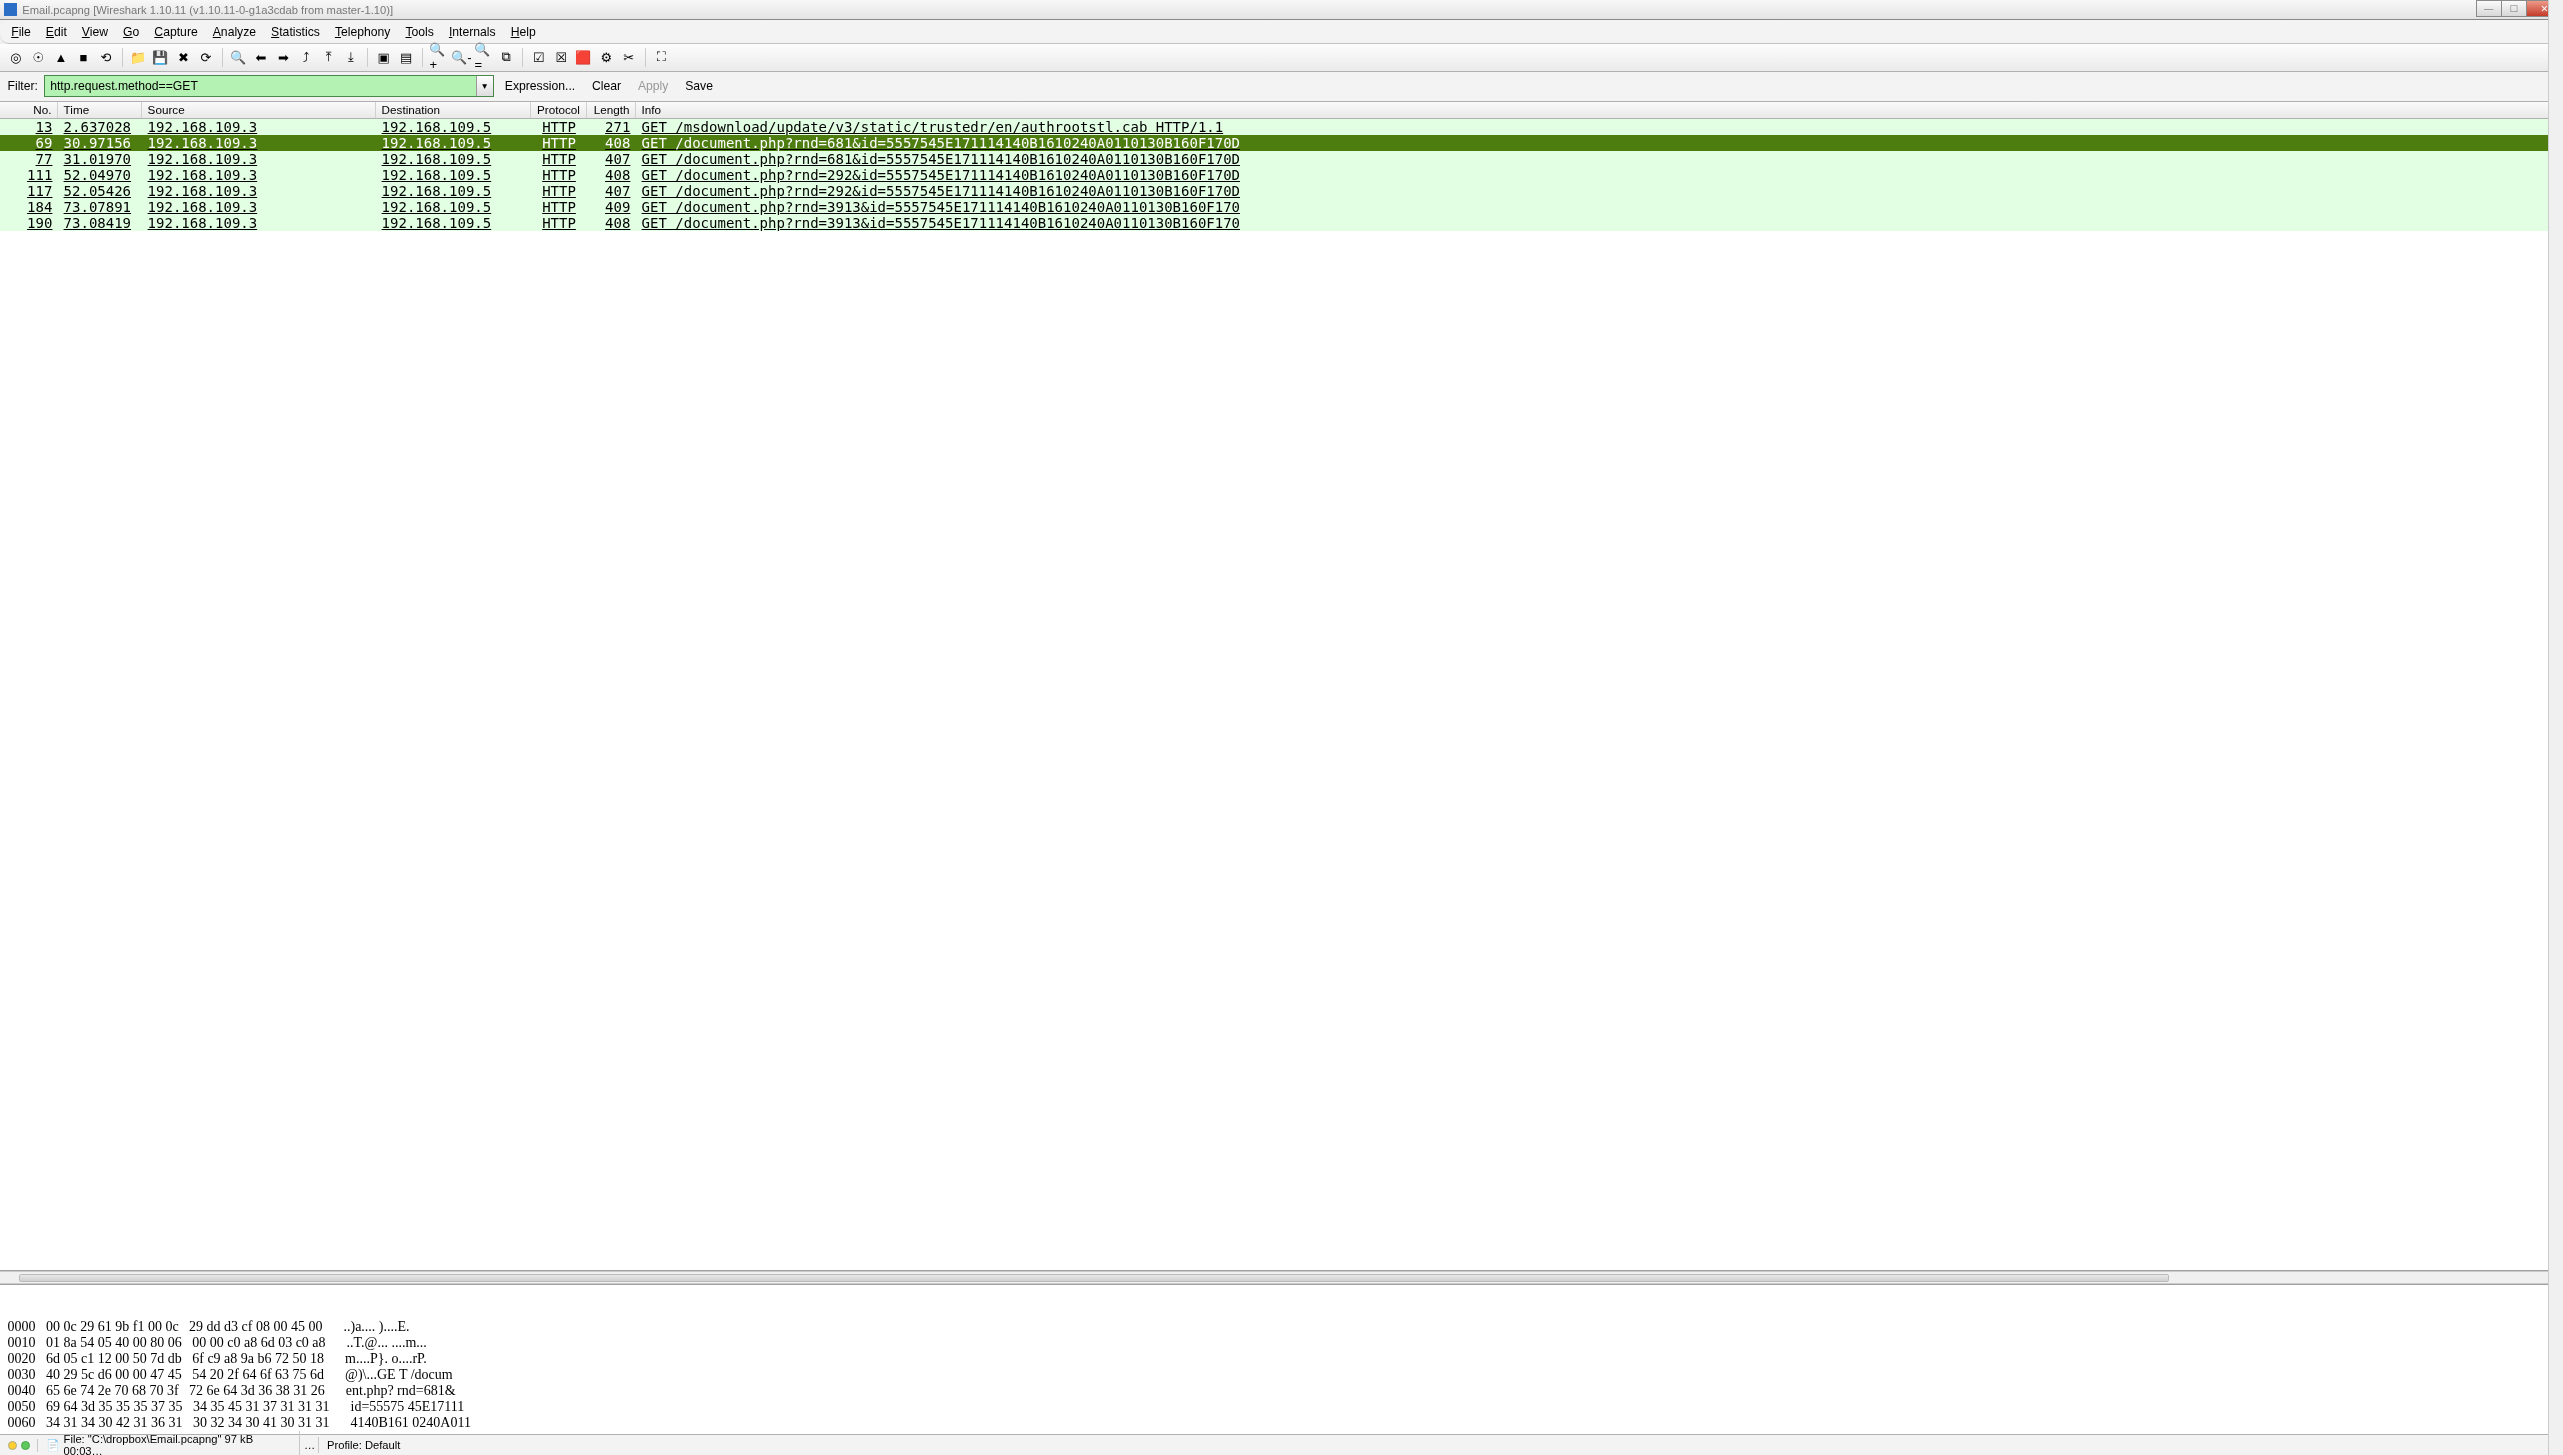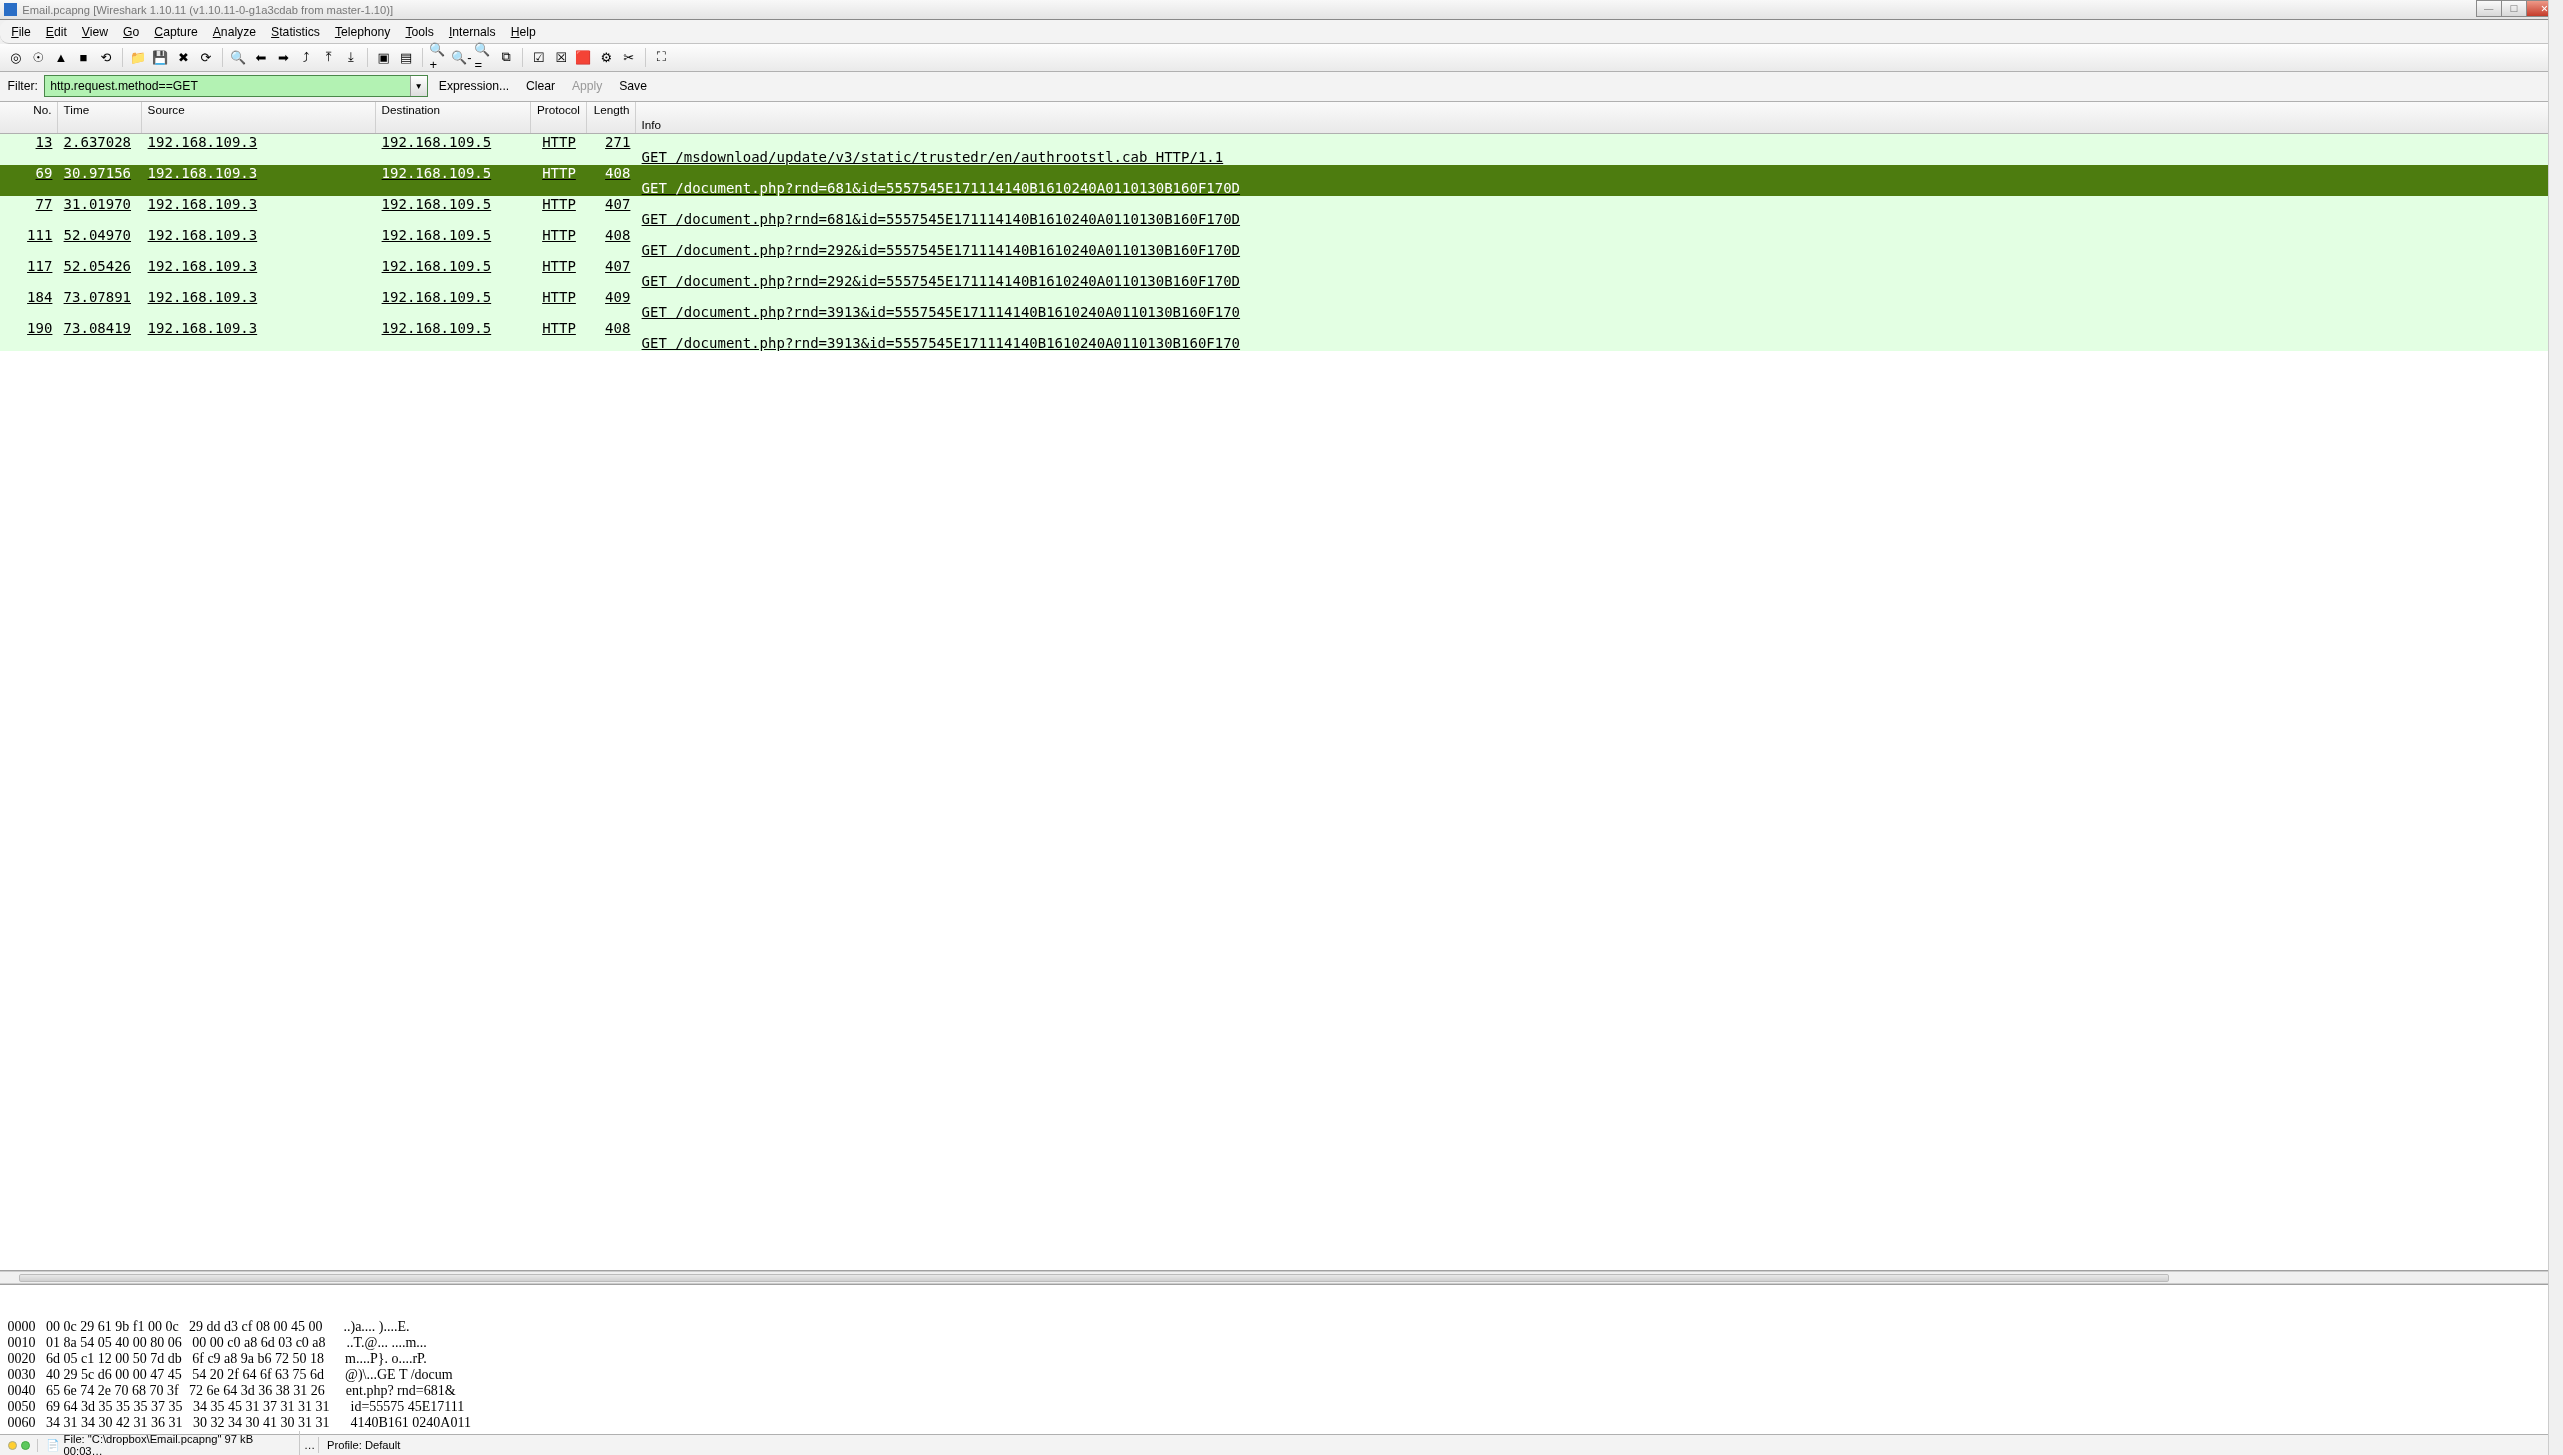--- a/index.html
+++ b/index.html
@@ -88,21 +88,21 @@
   .filterbar label { font-weight: normal; text-align: center; }
   .filter-wrap {
     display: flex;
     border: 0.9px solid #4a874a;
     background: #b3f2b3;
   }
   .filter-input {
     background: #b3f2b3;
     border: none;
     padding: 2.8px 5.6px;
-    width: 365px;
+    width: 431px;
     font-size: 12.2px;
     outline: none;
   }
   .filter-dd {
     width: 17px;
     background: linear-gradient(#fff,#ddd);
     border-left: 0.9px solid #999;
     display:flex; align-items:center; justify-content:center;
     font-size:8.4px;
   }
@@ -137,21 +137,21 @@
   .pt-row .col {
     padding: 0 5.6px;
     overflow: hidden;
   }
   .col-no { width: 58px; text-align: right; }
   .col-time { width: 84px; }
   .col-src { width: 234px; }
   .col-dst { width: 155px; }
   .col-proto { width: 56px; text-align: center;}
   .col-len { width: 49px; text-align: right; }
-  .col-info { flex: 1; padding-left: 3.7px; margin-top: 15px;}
+  .col-info { flex: 1; padding-left: 3.7px;}
   .hscroll-spacer {
     height: 13px;
     background: #f0f0f0;
     border-top: 0.9px solid #ccc;
     border-bottom: 0.9px solid #ccc;
     position: relative;
   }
   .hscroll-spacer::after{
     content:""; position:absolute; left:19px; right:394px; top:1.9px; bottom:1.9px;
     background: linear-gradient(#e8e8e8,#d0d0d0); border:0.9px solid #bbb; border-radius:1.9px;

